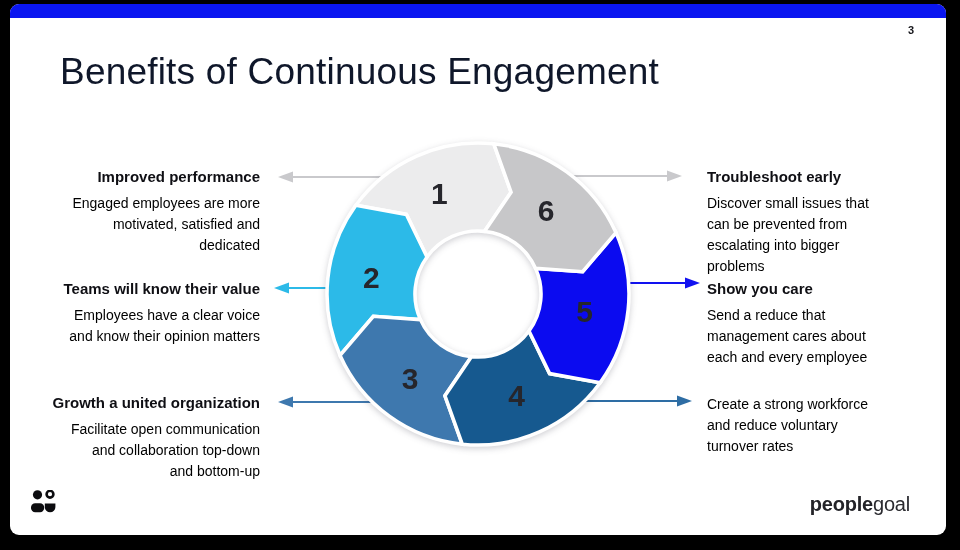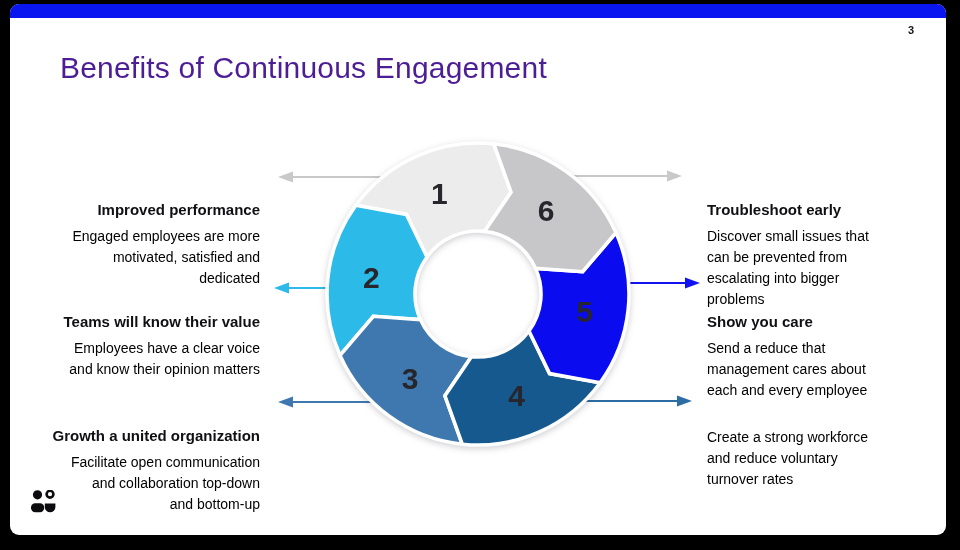--- a/index.html
+++ b/index.html
@@ -6,24 +6,24 @@
   body{
     width:960px;height:550px;background:#000;position:relative;overflow:hidden;
     font-family:"Liberation Sans","DejaVu Sans",sans-serif;
   }
   .slide{
     position:absolute;left:10px;top:4px;width:936px;height:531px;
     background:#ffffff;border-radius:9px;overflow:hidden;
   }
   .topbar{position:absolute;left:0;top:0;width:100%;height:14px;}
   .page-num{position:absolute;top:20px;right:32px;font-size:11px;font-weight:700;color:#17171c;}
-  .title{position:absolute;left:50px;top:47px;font-size:30px;font-weight:500;color:#4c1d95;letter-spacing:.2px;}
+  .title{position:absolute;left:50px;top:47px;font-size:37px;font-weight:500;color:#0f172a;letter-spacing:.2px;}
   .diagram-svg{position:absolute;left:0;top:0;width:936px;height:531px;}
 
-  .tblock{position:absolute;margin-top:33px;}
+  .tblock{position:absolute;}
   .tblock h3{margin:0 0 7px 0;font-size:15px;line-height:18px;font-weight:700;color:#0f0f14;}
   .tblock p{margin:0;font-size:14px;line-height:21px;color:#000000;white-space:pre-line;}
   .tblock.left{left:28px;width:222px;text-align:right;}
   .tblock.right{left:697px;width:212px;text-align:left;}
 
   .footer-icon{position:absolute;left:20px;top:486px;width:27px;height:24px;}
   .logo{position:absolute;right:36px;top:489px;font-size:20px;color:#232328;letter-spacing:-0.2px;}
   .logo .lb{font-weight:700;}
   .logo .lg{font-weight:400;color:#2b2b30;}
 </style>
@@ -117,13 +117,16 @@
 turnover rates</p>
   </div>
 
   <svg class="footer-icon" viewBox="0 0 27 24">
     <circle cx="7.5" cy="4.8" r="4.6" fill="#0c0c0f"></circle>
     <rect x="1" y="13.2" width="13.2" height="9" rx="4.2" fill="#0c0c0f"></rect>
     <circle cx="20" cy="4.2" r="3.4" fill="none" stroke="#0c0c0f" stroke-width="2.6"></circle>
     <path d="M14.8,13.6 h10.6 v3.4 a5.3,5.3 0 0 1 -10.6,0 z" fill="#0c0c0f"></path>
   </svg>
 
+  <div class="logo">
+    <span class="lb">people</span><span class="lg">goal</span>
+  </div>
 </div>
 
 </body></html>

